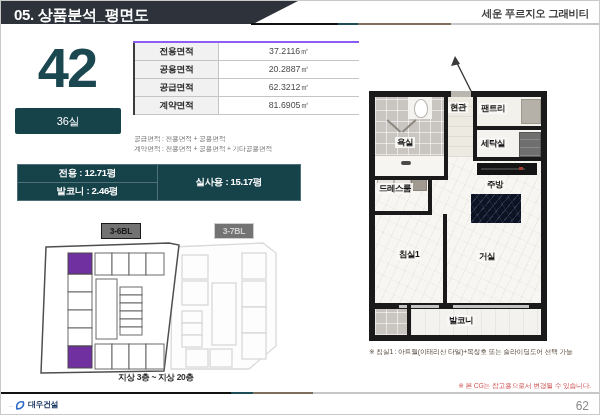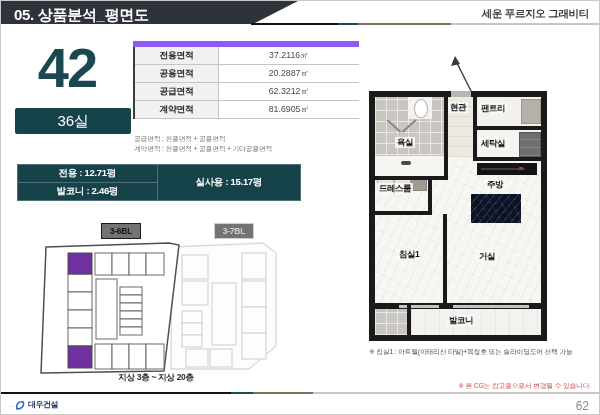--- a/index.html
+++ b/index.html
@@ -11,25 +11,25 @@
   .header-title{position:absolute;left:13px;top:5px;font-size:15px;font-weight:bold;color:#ffffff;letter-spacing:-0.3px;}
   .hline{position:absolute;top:21.5px;height:2.4px;}
   .hl-black{left:250px;width:87px;background:#121212;}
   .hl-teal{left:337px;width:20px;background:#1d4e56;}
   .hl-brown{left:357px;width:93px;background:#7d6e5d;}
   .hl-gray{left:450px;width:150px;background:#c7c7c7;}
   .project-title{position:absolute;right:10px;top:6px;font-size:10.5px;font-weight:bold;color:#3b3b3b;letter-spacing:-0.3px;}
   
   .unit-number{position:absolute;left:8px;top:38px;width:116px;text-align:center;
                font-size:56px;font-weight:800;color:#1b4850;line-height:1.05;letter-spacing:-2px;}
-  .unit-count{position:absolute;left:14px;top:107px;width:116px;height:26px;background:#16424a;border-radius:2px;
-              color:#fff;font-size:15px;display:flex;align-items:center;justify-content:center;letter-spacing:-0.3px;}
+  .unit-count{position:absolute;left:14px;top:107px;width:106px;height:26px;background:#16424a;border-radius:2px;
+              color:#fff;font-size:11px;display:flex;align-items:center;justify-content:center;letter-spacing:-0.3px;}
   
   .area-table{position:absolute;left:132px;top:40px;width:226px;border-collapse:collapse;
-              border-top:6px solid #8b5cf6;border-left:2px solid #3c3c3c;border-bottom:1px solid #9a9a9a;}
+              border-top:2px solid #8b5cf6;border-left:2px solid #3c3c3c;border-bottom:1px solid #9a9a9a;}
   .area-table td{height:17px;font-size:8.8px;text-align:center;border-bottom:1px solid #c4c4c4;padding:0;}
   .area-table td.lbl{width:83px;background:#f1f1f1;font-weight:bold;color:#222;border-right:1px solid #c4c4c4;letter-spacing:-0.3px;}
   .area-table td.val{color:#4a4a4a;}
   .formulas{position:absolute;left:133px;top:133px;font-size:6.8px;color:#6e6e6e;line-height:1.4;letter-spacing:-0.2px;}
   
   .py-table{position:absolute;left:16px;top:163px;width:284px;height:34px;border-collapse:collapse;}
   .py-table td{background:#16424a;border:1px solid #4f7077;color:#fff;font-size:9.5px;font-weight:bold;
                text-align:center;letter-spacing:-0.3px;padding:0;}
   .py-table td.half{width:140px;height:17px;}
   .py-table td.full{width:144px;}

